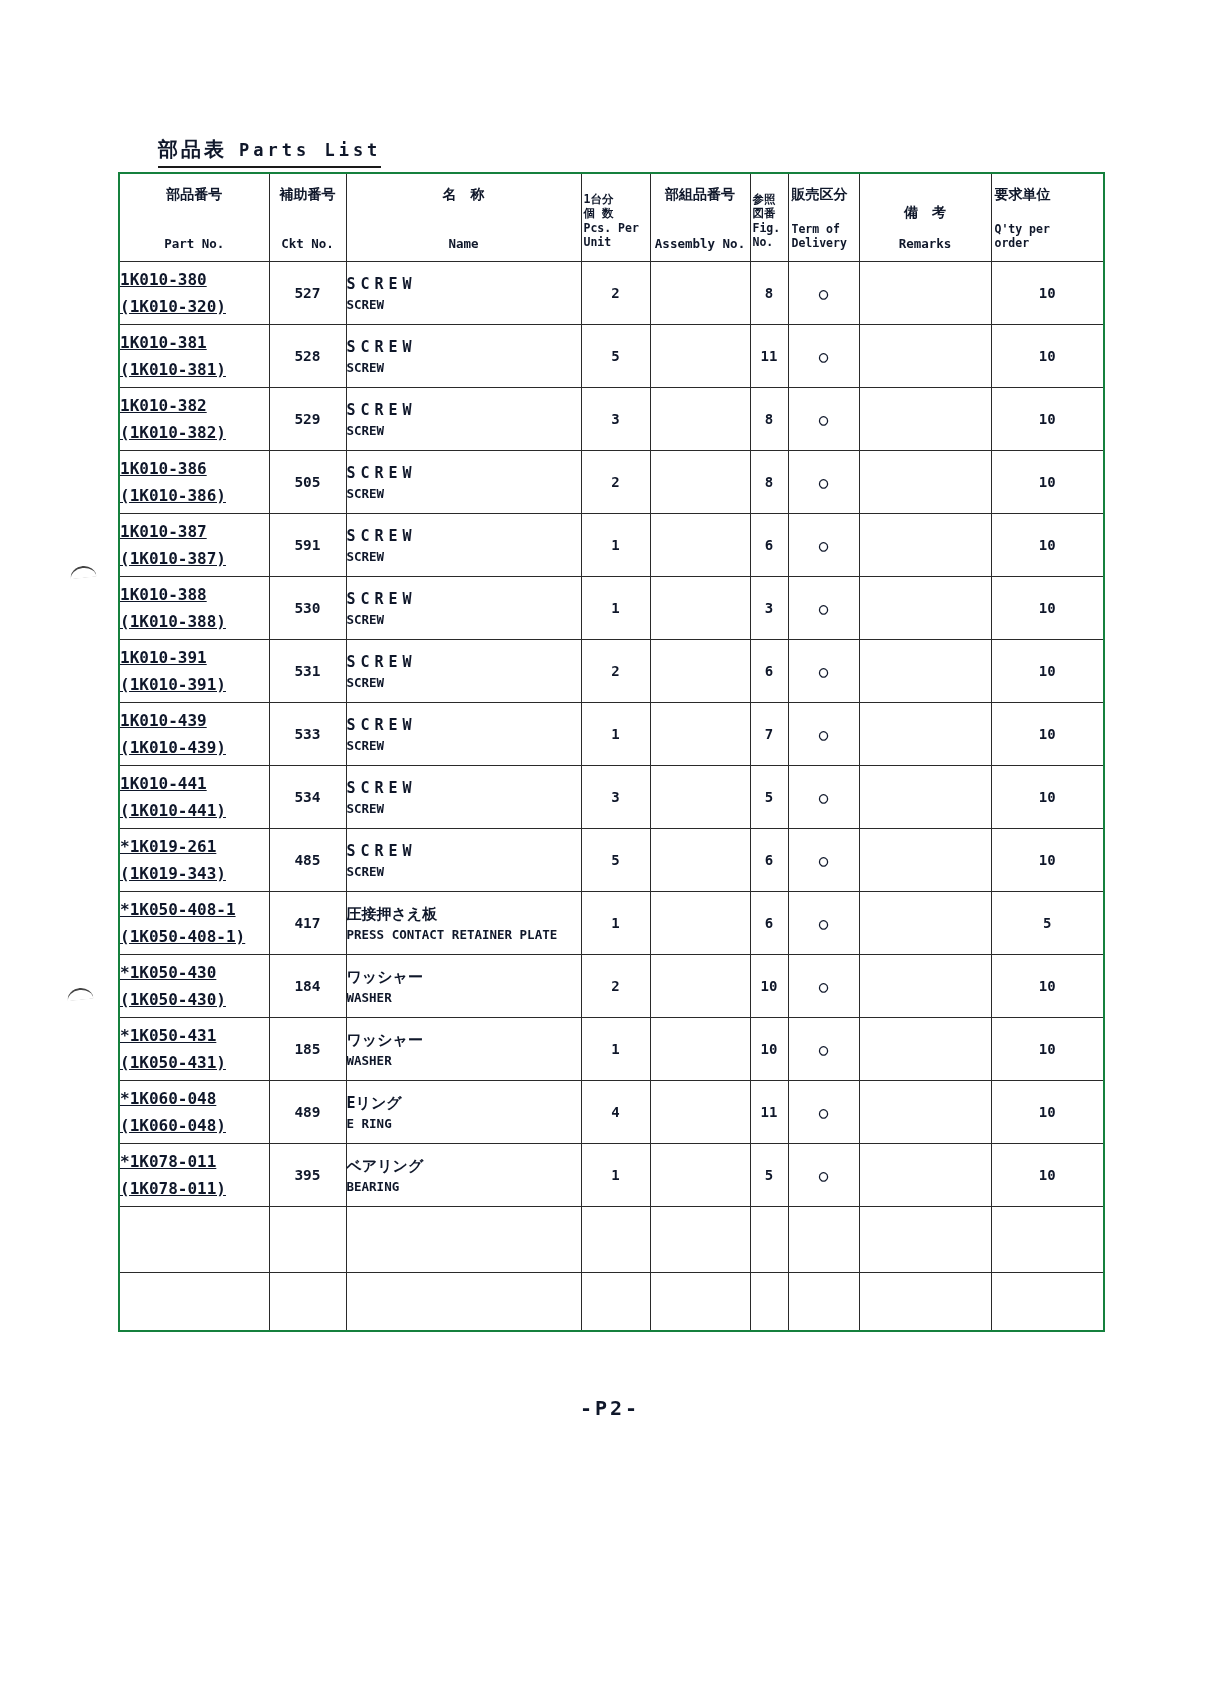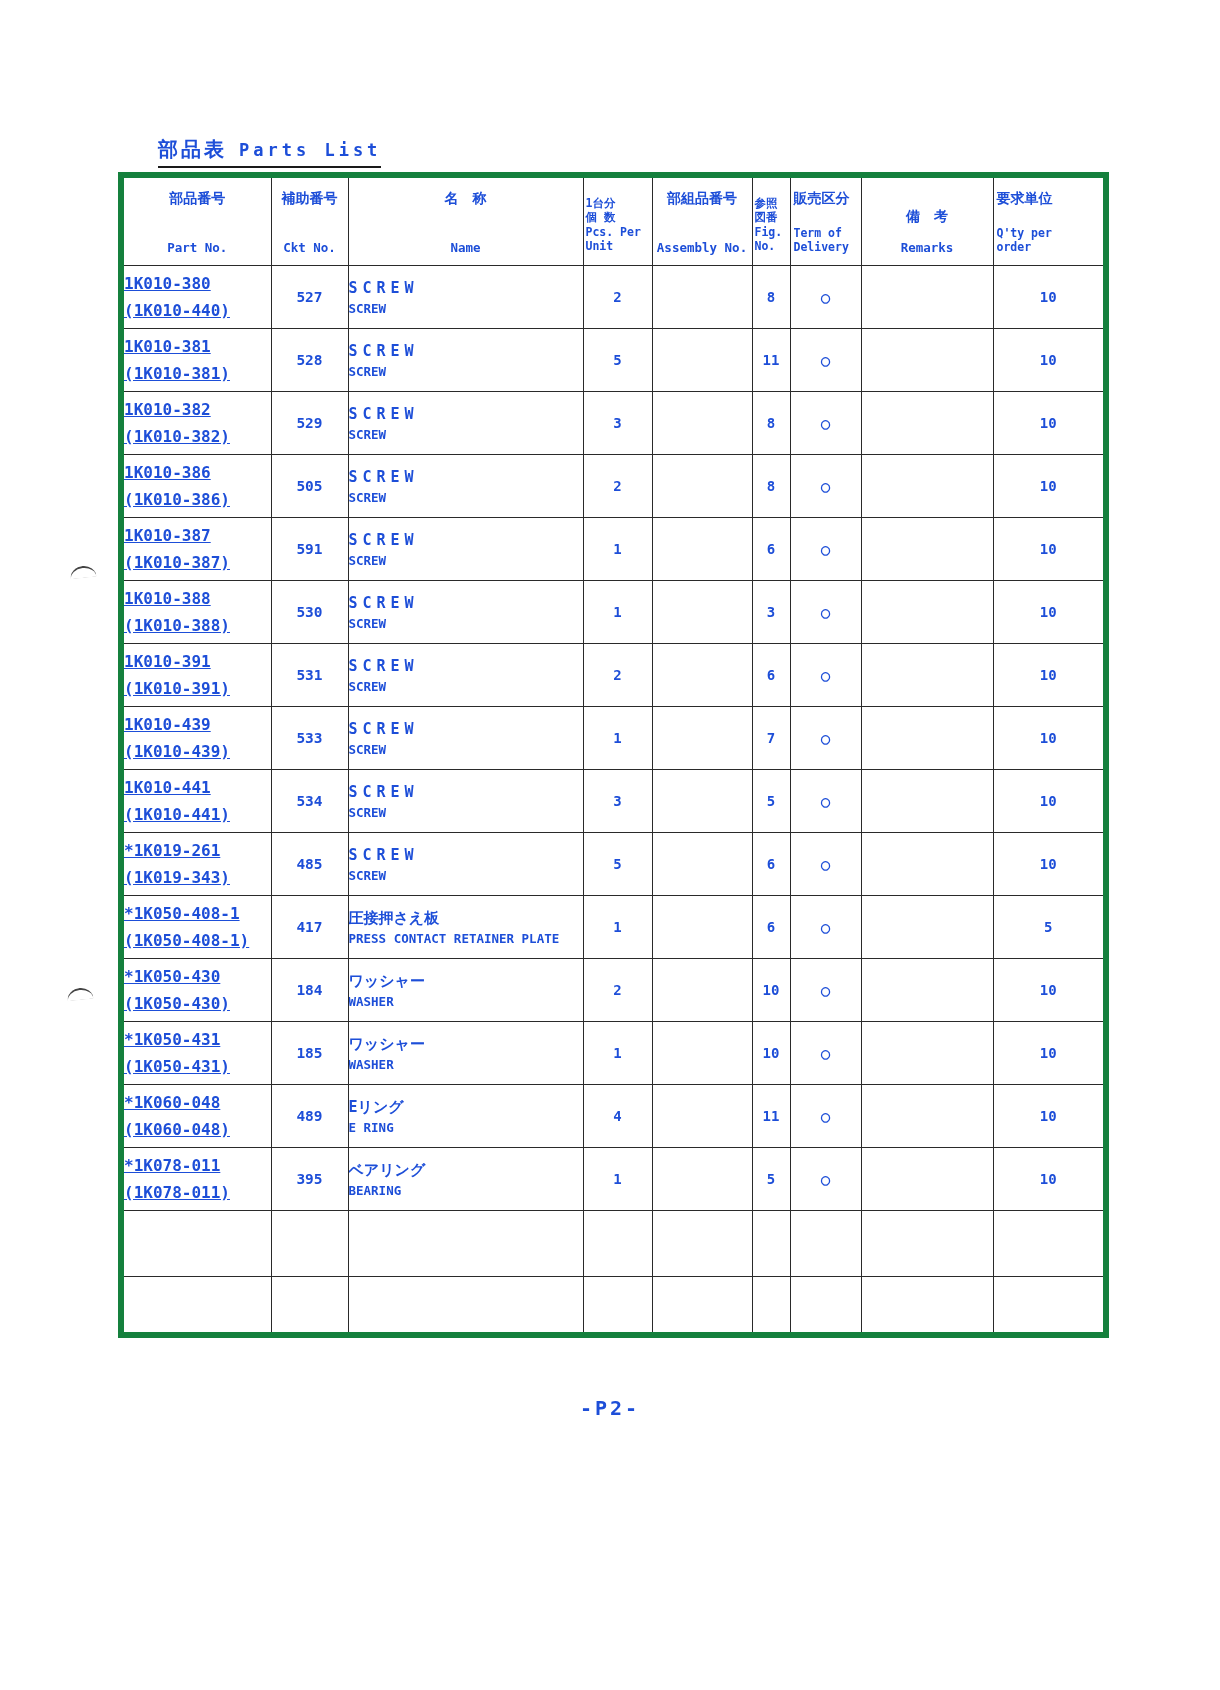--- a/index.html
+++ b/index.html
@@ -3,21 +3,21 @@
 <meta charset="utf-8">
 <style>
   * { box-sizing: border-box; }
   html,body { margin:0; padding:0; background:#ffffff; }
   .page {
     position: relative;
     width: 1220px;
     height: 1690px;
     background: #ffffff;
     font-family: "DejaVu Sans Mono", monospace;
-    color: #1d4ed8;
+    color: #0f172a;
     overflow: hidden;
   }
   
   .title {
     position: absolute;
     left: 158px;
     top: 136px;
     border-bottom: 2px solid #1a1a1a;
     padding-bottom: 3px;
     white-space: nowrap;
@@ -41,21 +41,21 @@
     white-space: nowrap;
   }
   
   table.parts {
     position: absolute;
     left: 118px;
     top: 172px;
     width: 985px;
     border-collapse: collapse;
     table-layout: fixed;
-    border: 6px solid #15803d;
+    border: 2px solid #15803d;
   }
   table.parts th, table.parts td {
     border: 1px solid #2a2a2a;
     padding: 0;
     overflow: hidden;
     white-space: nowrap;
   }
   
   tr.head { height: 76px; }
   th .hwrap {
@@ -193,21 +193,21 @@
               <div class="h-small">order</div>
             </div>
           </div>
         </th>
       </tr>
     </thead>
     <tbody id="rows-body">
         <tr class="data-row">
           <td class="c-part">
             <div>1K010-380</div>
-            <div>(1K010-440)</div>
+            <div>(1K010-320)</div>
           </td>
           <td class="c-ckt">527</td>
           <td class="c-name">
             <div class="nm1 spaced">SCREW</div>
             <div class="nm2">SCREW</div>
           </td>
           <td class="c-pcs">2</td>
           <td class="c-asm"></td>
           <td class="c-fig">8</td>
           <td class="c-del"><span class="circ">○</span></td>

